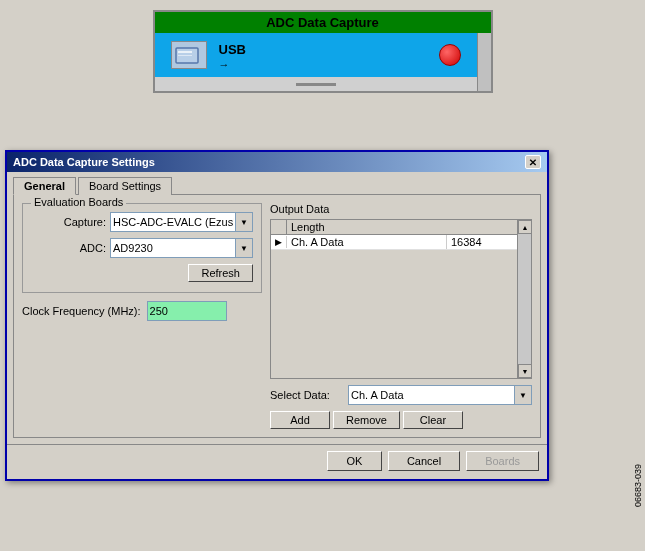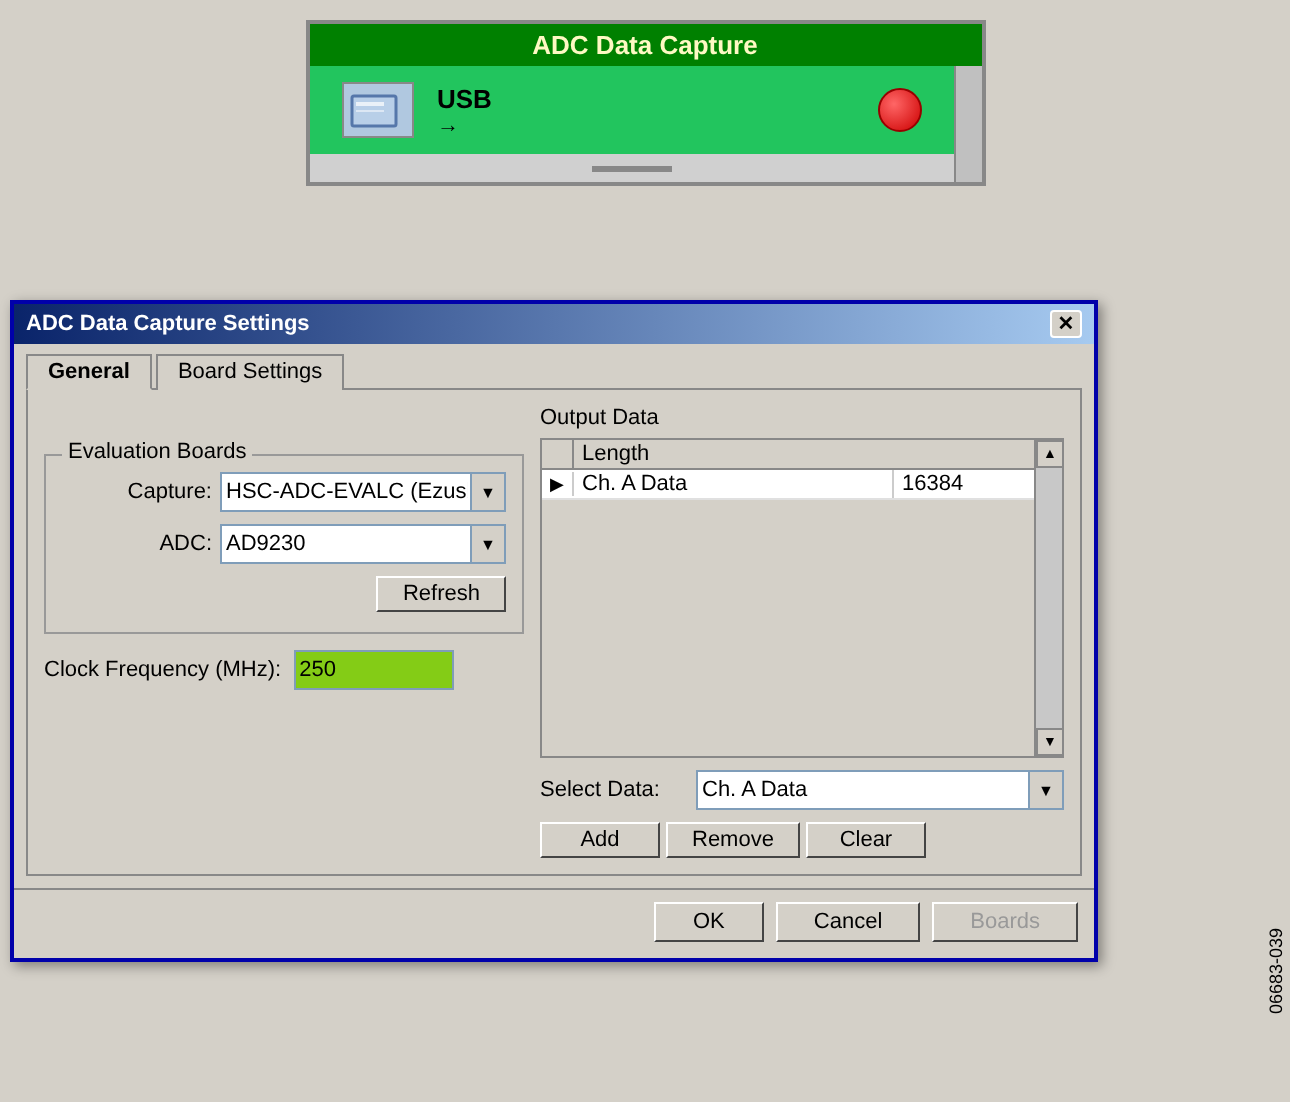--- a/index.html
+++ b/index.html
@@ -19,32 +19,32 @@
       justify-content: center;
       padding: 10px 0 8px 0;
     }
     .preview-box {
       width: 340px;
       background: #fff;
       border: 2px solid #888;
     }
     .preview-title-bar {
       background: #008000;
-      color: #fef9c3;
+      color: #000000;
       font-size: 13px;
       font-weight: bold;
       text-align: center;
       padding: 3px 0;
     }
     .preview-body {
       display: flex;
       align-items: center;
       padding: 8px 16px;
       gap: 12px;
-      background: #22c55e;
+      background: #0ea5e9;
     }
     .preview-icon {
       width: 36px;
       height: 28px;
       background: #b0c8e0;
       border: 1px solid #888;
       display: flex;
       align-items: center;
       justify-content: center;
       font-size: 18px;
@@ -137,21 +137,20 @@
       padding: 8px;
       background: #d4d0c8;
       display: flex;
       gap: 8px;
     }
 
     
     .left-panel {
       width: 240px;
       flex-shrink: 0;
-      margin-top: 24px;
     }
 
     
     .group-box {
       border: 1px solid #999;
       padding: 8px 8px 10px 8px;
       position: relative;
       margin-bottom: 8px;
       background: #d4d0c8;
     }
@@ -234,21 +233,21 @@
     }
     .clock-label {
       font-size: 11px;
       white-space: nowrap;
     }
     .clock-input {
       width: 80px;
       height: 20px;
       font-size: 11px;
       border: 1px solid #7f9db9;
-      background: #84cc16;
+      background: #86efac;
       padding: 0 2px;
     }
 
     
     .right-panel {
       flex: 1;
       display: flex;
       flex-direction: column;
     }
     .output-data-label {

